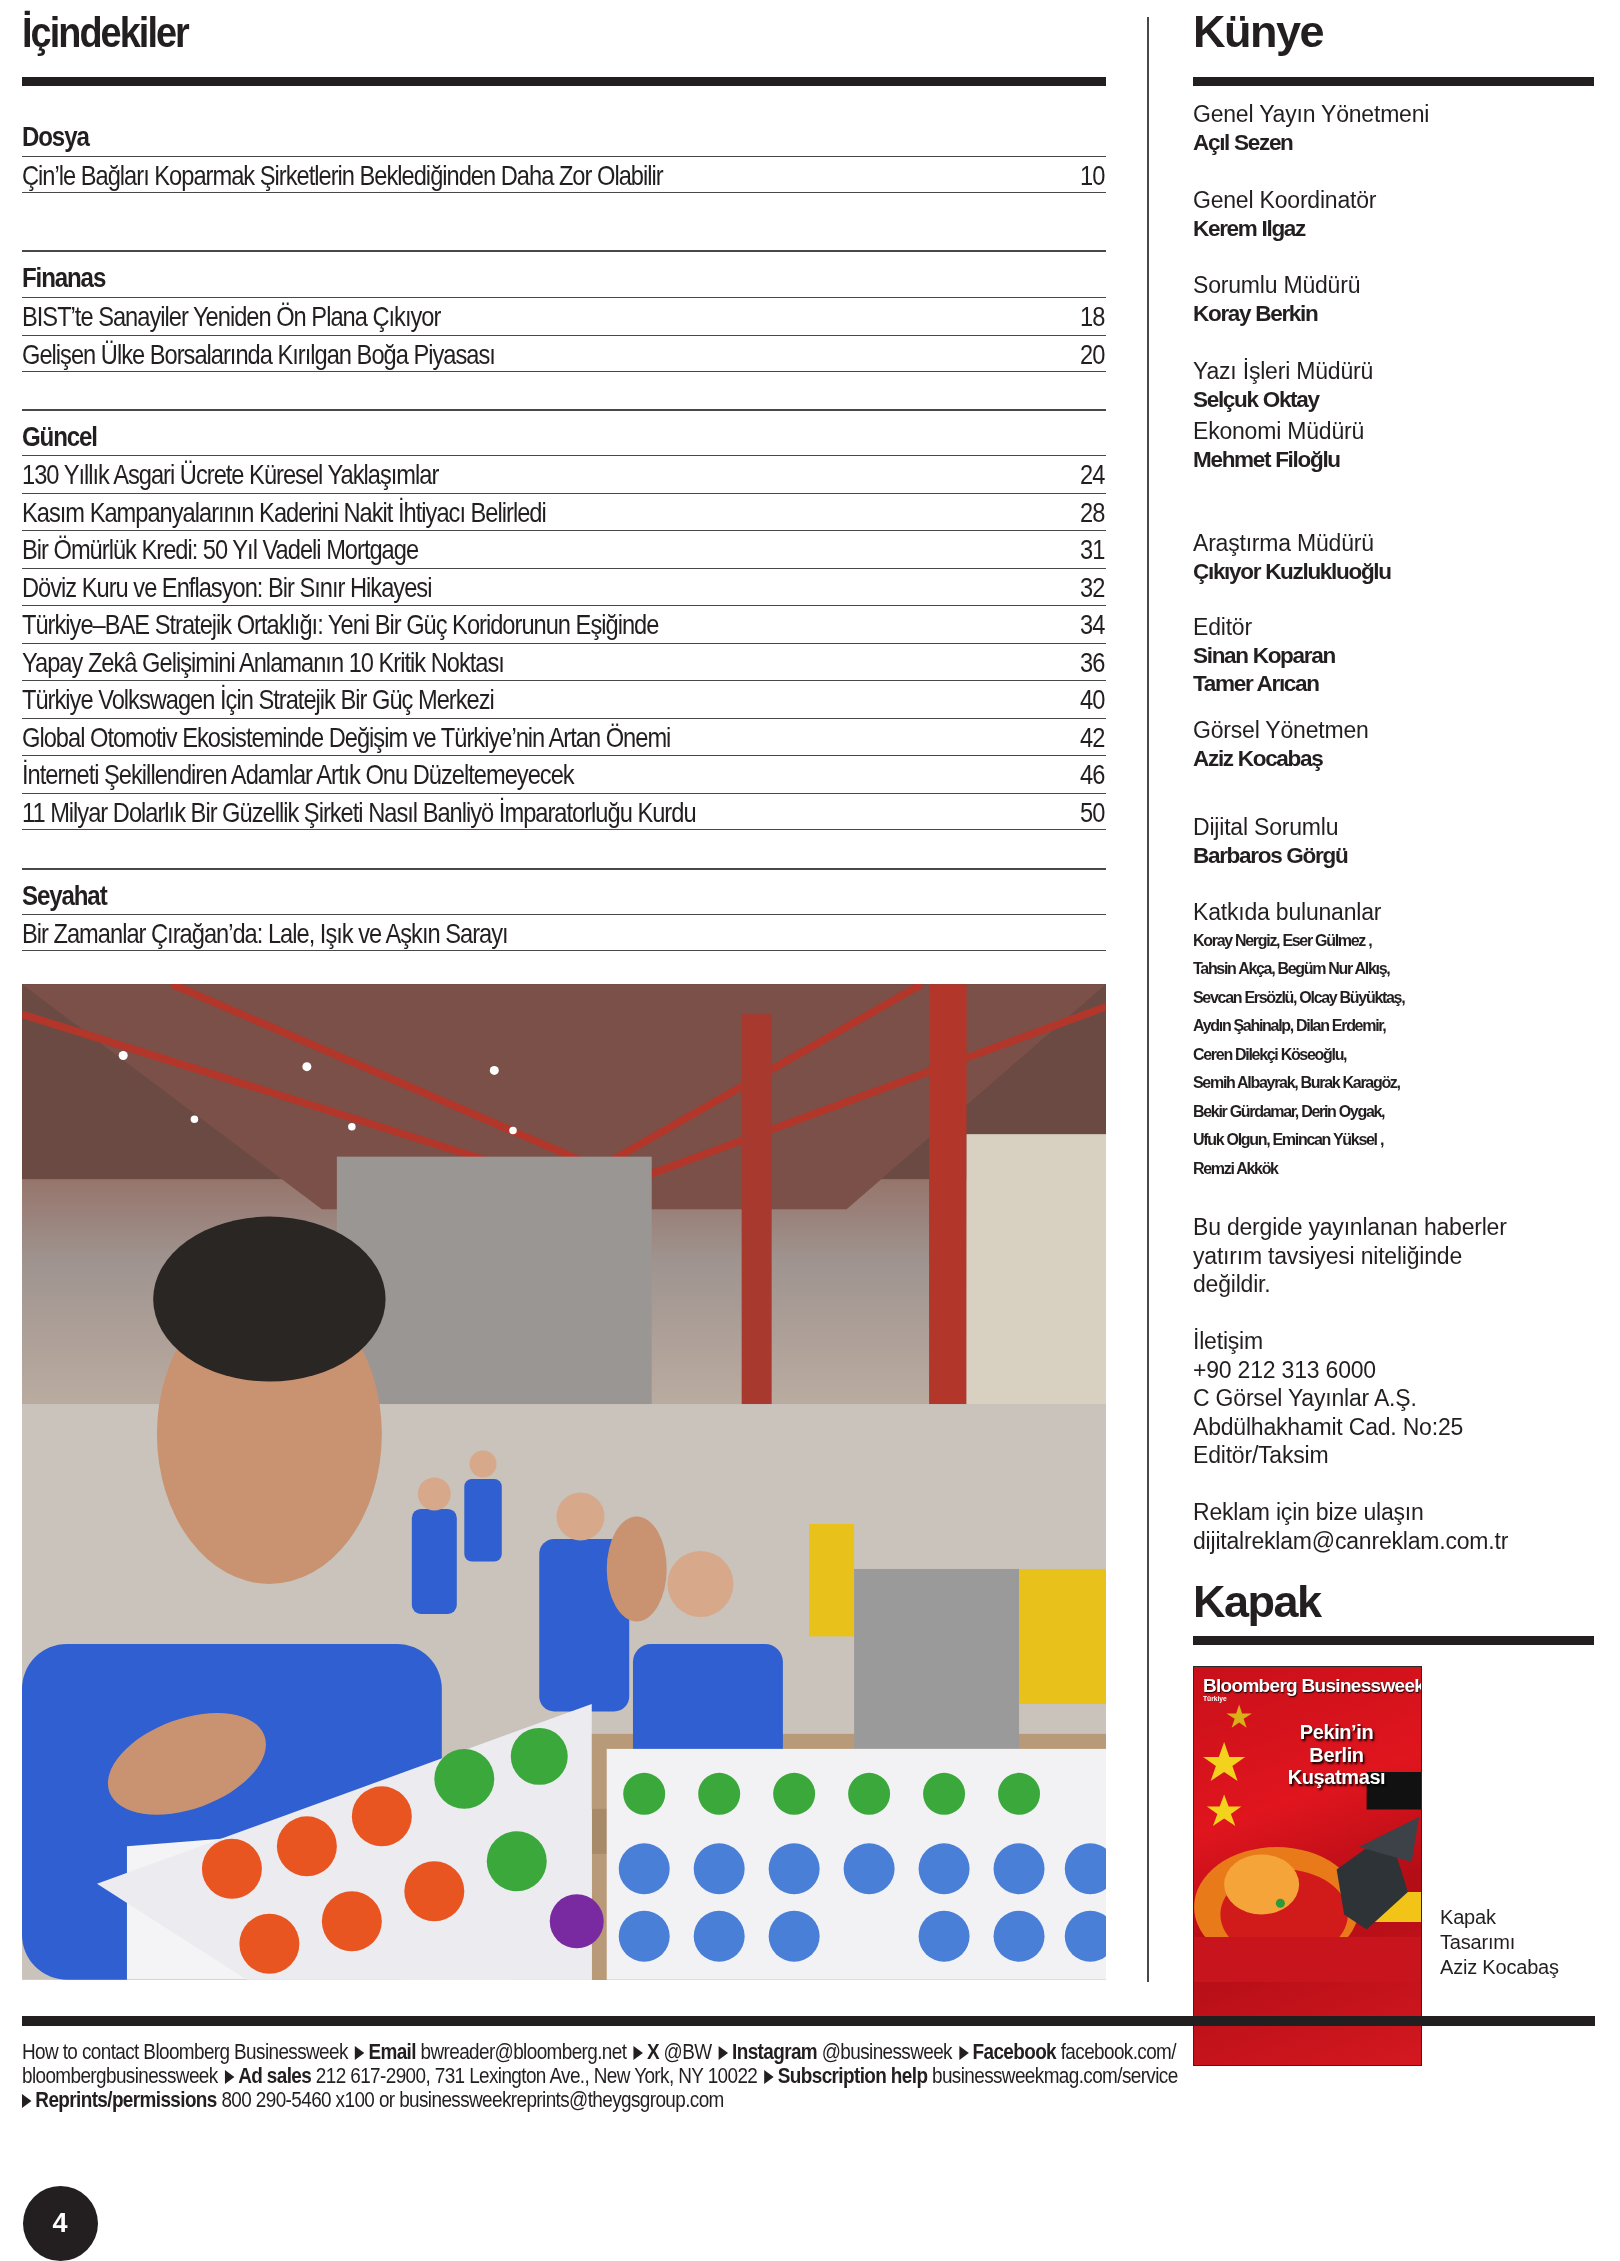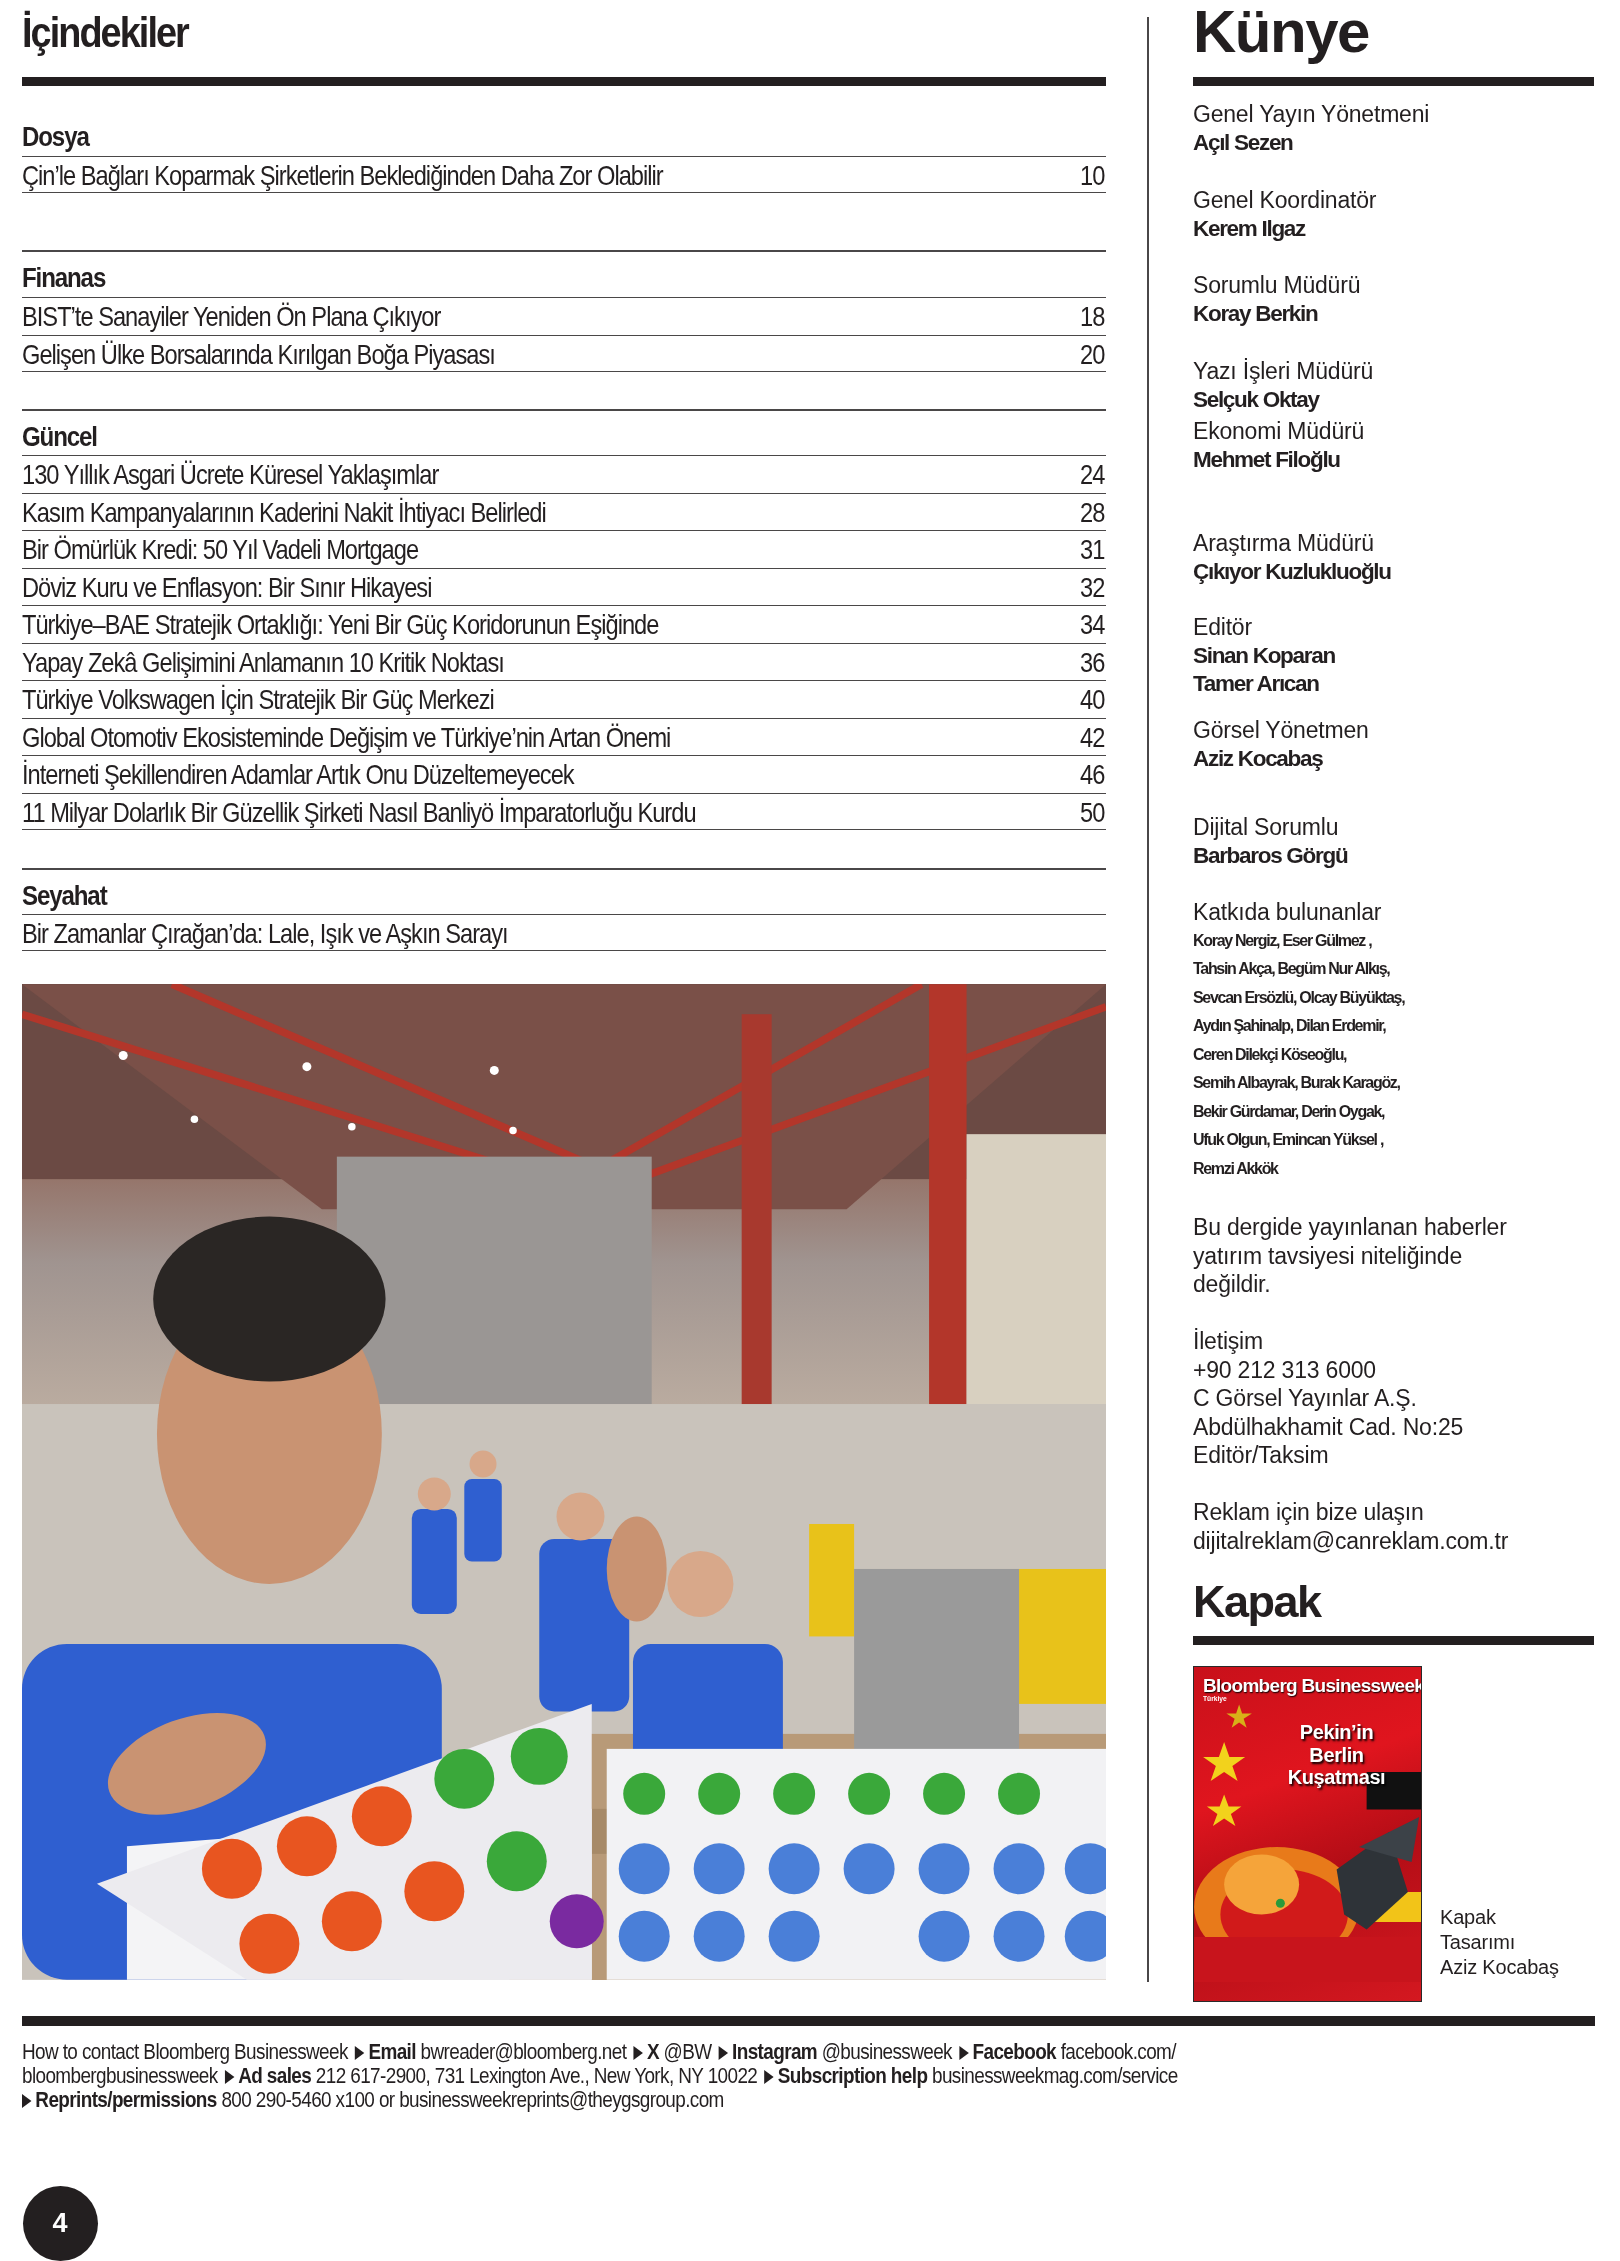--- a/index.html
+++ b/index.html
@@ -38,37 +38,37 @@
   .photo { position: absolute; left: 22px; top: 984px; width: 1084px; height: 996px; overflow: hidden;
     background: linear-gradient(180deg, #5a3a35 0%, #8c5a4a 12%, #a09490 28%, #c8b8a8 50%, #d8d4d0 70%, #e8e6e4 100%); }
   .photo svg { display: block; }
 
   
   .col-divider { position: absolute; left: 1147px; top: 16.5px; width: 1.5px; height: 1965px; background: #4a4748; }
 
   
   .kunye { position: absolute; left: 1193px; top: 0; width: 401px; }
   .kunye-title {
-    position: absolute; left: 0; top: 4.5px; font-weight: 700; font-size: 60px; line-height: 54px;
+    position: absolute; left: 0; top: 4.5px; font-weight: 700; font-size: 45px; line-height: 54px;
     letter-spacing: -1.5px;
   }
   .kunye .heavy-rule { left: 0; top: 77px; width: 401px; }
   .credit { position: absolute; left: 0; width: 401px; }
   .credit .role { font-size: 23px; line-height: 28.5px; letter-spacing: -0.2px; white-space: nowrap; }
   .credit .name { font-size: 22.5px; line-height: 28.5px; font-weight: 700; letter-spacing: -1.3px; white-space: nowrap; }
   .contrib-names { font-size: 16px; line-height: 28.5px; font-weight: 700; letter-spacing: -1.3px; }
   .contrib-names div { white-space: nowrap; }
 
   .note { position: absolute; left: 0; width: 401px; font-size: 23px; line-height: 28.5px; letter-spacing: -0.2px; }
   .note div { white-space: nowrap; }
 
   .kapak-title { position: absolute; left: 0; top: 1575px; font-weight: 700; font-size: 45px; line-height: 54px; letter-spacing: -1.5px; }
   .kunye .kapak-rule { left: 0; top: 1636px; width: 401px; }
 
-  .cover { position: absolute; left: 0; top: 1666px; width: 229px; height: 336px; border: 1.5px solid #2a2a2a; overflow: hidden;
+  .cover { position: absolute; left: 0; top: 1666px; width: 229px; height: 400px; border: 1.5px solid #2a2a2a; overflow: hidden;
     background: linear-gradient(160deg, #c8101a 0%, #e0151e 35%, #b30d16 60%, #d41820 100%); }
   .cover-brand { position: absolute; left: 9px; top: 7.5px; font-weight: 700; font-size: 19px; letter-spacing: -0.7px; color: #fff;
     text-shadow: 0.7px 0.7px 1.5px #000; white-space: nowrap; }
   .cover-edition { position: absolute; left: 9px; top: 28px; font-weight: 700; font-size: 6.7px; color: #fff; }
   .cover-headline { position: absolute; left: 75px; top: 54px; width: 135px; text-align: center; font-weight: 700;
     font-size: 20px; line-height: 22.5px; color: #fff; text-shadow: 1.5px 1.5px 2.2px #000; letter-spacing: -0.4px; }
   .cover-headline div { white-space: nowrap; }
   .cover svg { position: absolute; left: 0; top: 0; }
 
   .cover-caption { position: absolute; left: 247px; top: 1905px; font-size: 20px; line-height: 25px; letter-spacing: -0.2px; }

